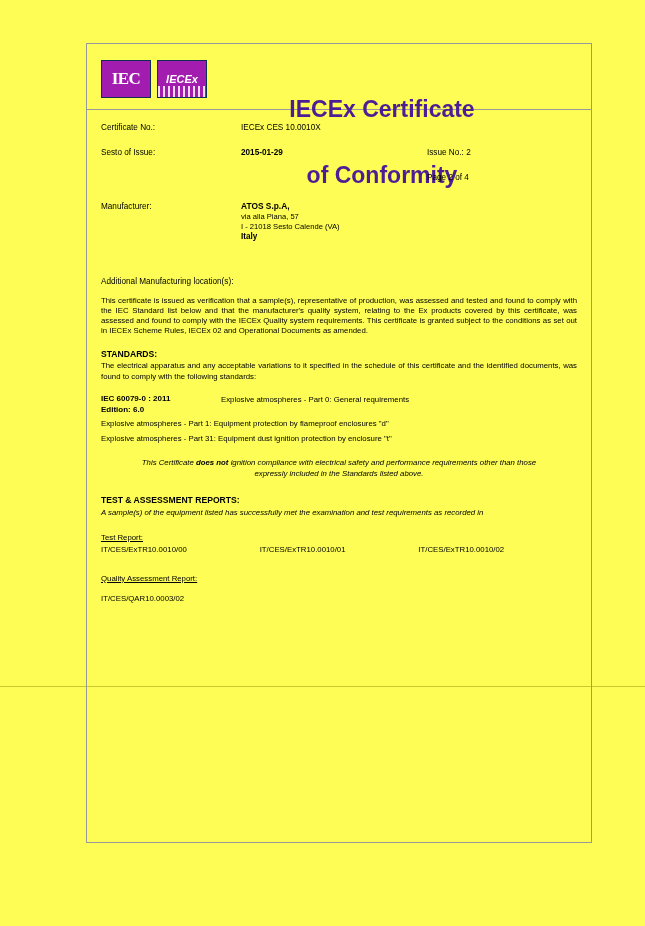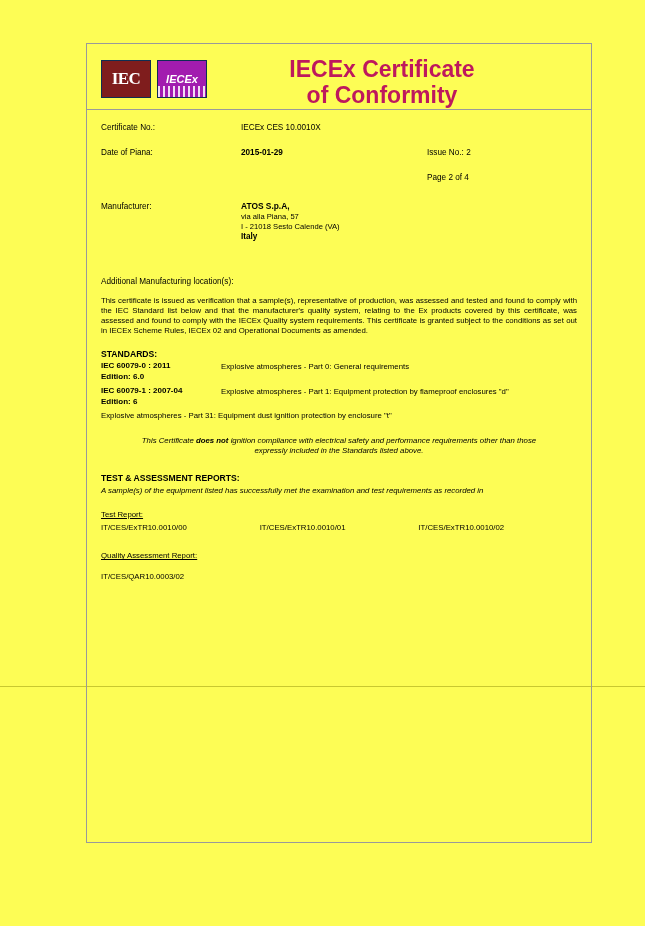--- a/index.html
+++ b/index.html
@@ -43,21 +43,21 @@
   }
   .logos {
     display: flex;
     gap: 6px;
     align-items: flex-start;
     padding-top: 4px;
   }
   .logo-iec {
     width: 48px;
     height: 36px;
-    background: #7f1d1d;
+    background: #a21caf;
     color: #fff;
     display: flex;
     align-items: center;
     justify-content: center;
     font-weight: bold;
     font-size: 17px;
     letter-spacing: -0.5px;
     font-family: "Liberation Serif", serif;
     border: 1px solid #0e2e52;
   }
@@ -87,25 +87,26 @@
       rgba(255,255,255,0.85) 2px,
       transparent 2px,
       transparent 5px);
   }
   .title-wrap {
     flex: 1;
     text-align: center;
     padding-right: 20px;
   }
   .title-line {
-    color: #be185d;
+    color: #4c1d95;
     font-size: 23px;
     font-weight: bold;
     line-height: 1.15;
     font-family: "Liberation Sans", sans-serif;
+    margin-top: 40px;
   }
   .body-area {
     padding: 12px 14px 0 14px;
     font-size: 8.2px;
     line-height: 1.35;
   }
   .meta-row {
     display: flex;
     margin-bottom: 14px;
     font-size: 8.2px;
@@ -229,21 +230,21 @@
   </div>
 
   <div class="body-area">
 
     <div class="meta-row">
       <div class="meta-label">Certificate No.:</div>
       <div class="meta-value">IECEx CES 10.0010X</div>
     </div>
 
     <div class="meta-row">
-      <div class="meta-label">Date of Piana:</div>
+      <div class="meta-label">Sesto of Issue:</div>
       <div class="meta-value bold">2015-01-29</div>
       <div class="meta-right">Issue No.: 2</div>
     </div>
 
     <div class="meta-row" style="margin-bottom:18px;">
       <div class="meta-label"></div>
       <div class="meta-value"></div>
       <div class="meta-right right2">Page 2 of 4</div>
     </div>
 
@@ -255,34 +256,31 @@
         <div class="mfr-line">I - 21018 Sesto Calende (VA)</div>
         <div class="mfr-country">Italy</div>
       </div>
     </div>
 
     <div class="addl">Additional Manufacturing location(s):</div>
 
     <div class="para">This certificate is issued as verification that a sample(s), representative of production, was assessed and tested and found to comply with the IEC Standard list below and that the manufacturer's quality system, relating to the Ex products covered by this certificate, was assessed and found to comply with the IECEx Quality system requirements. This certificate is granted subject to the conditions as set out in IECEx Scheme Rules, IECEx 02 and Operational Documents as amended.</div>
 
     <div class="section-title">STANDARDS:</div>
+    <div class="section-sub">The electrical apparatus and any acceptable variations to it specified in the schedule of this certificate and the identified documents, was found to comply with the following standards:</div>
 
     <div class="std-row">
       <div class="std-left">
         <div class="std-name">IEC 60079-0 : 2011</div>
         <div class="std-ed">Edition: 6.0</div>
       </div>
       <div class="std-desc">Explosive atmospheres - Part 0: General requirements</div>
     </div>
 
     <div class="std-row">
-      <div class="std-left">
-        <div class="std-name">IEC 60079-1 : 2007-04</div>
-        <div class="std-ed">Edition: 6</div>
-      </div>
       <div class="std-desc">Explosive atmospheres - Part 1: Equipment protection by flameproof enclosures "d"</div>
     </div>
 
     <div class="std-row">
       <div class="std-desc">Explosive atmospheres - Part 31: Equipment dust ignition protection by enclosure "t"</div>
     </div>
 
     <div class="note">
       <span>This Certificate </span><b>does not</b><span> ignition compliance with electrical safety and performance requirements other than those</span>
       <div>expressly included in the Standards listed above.</div>

